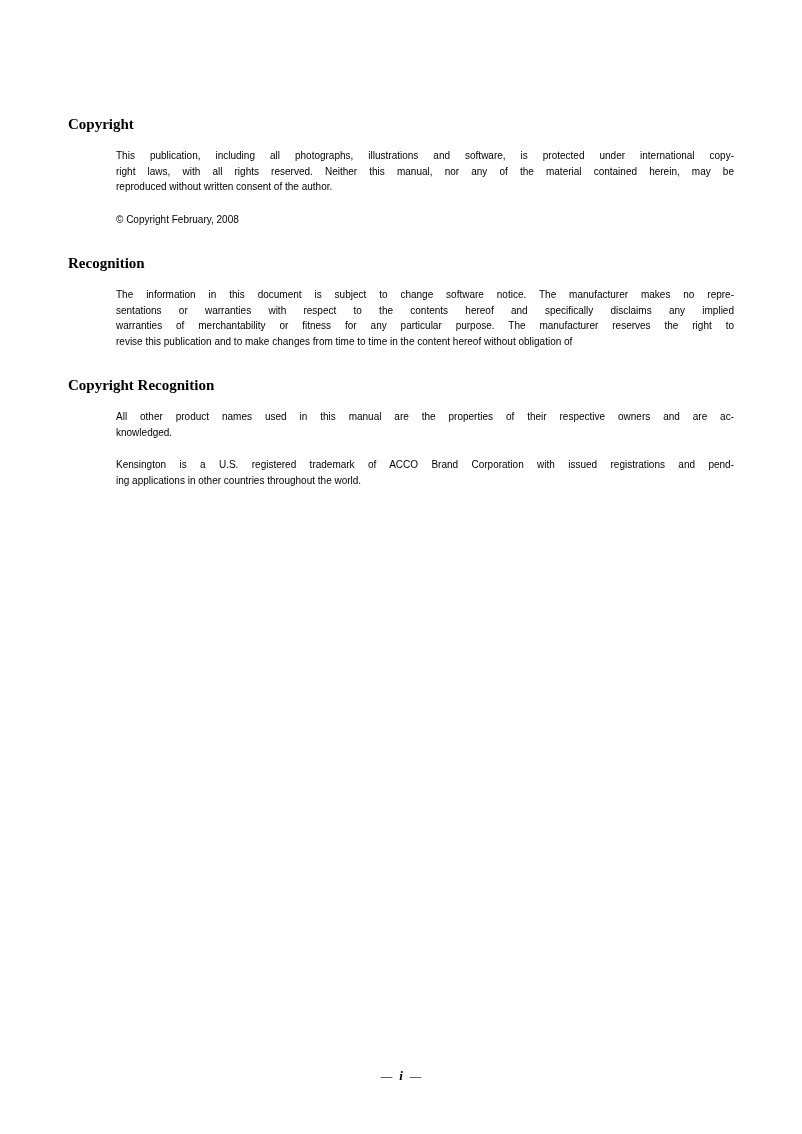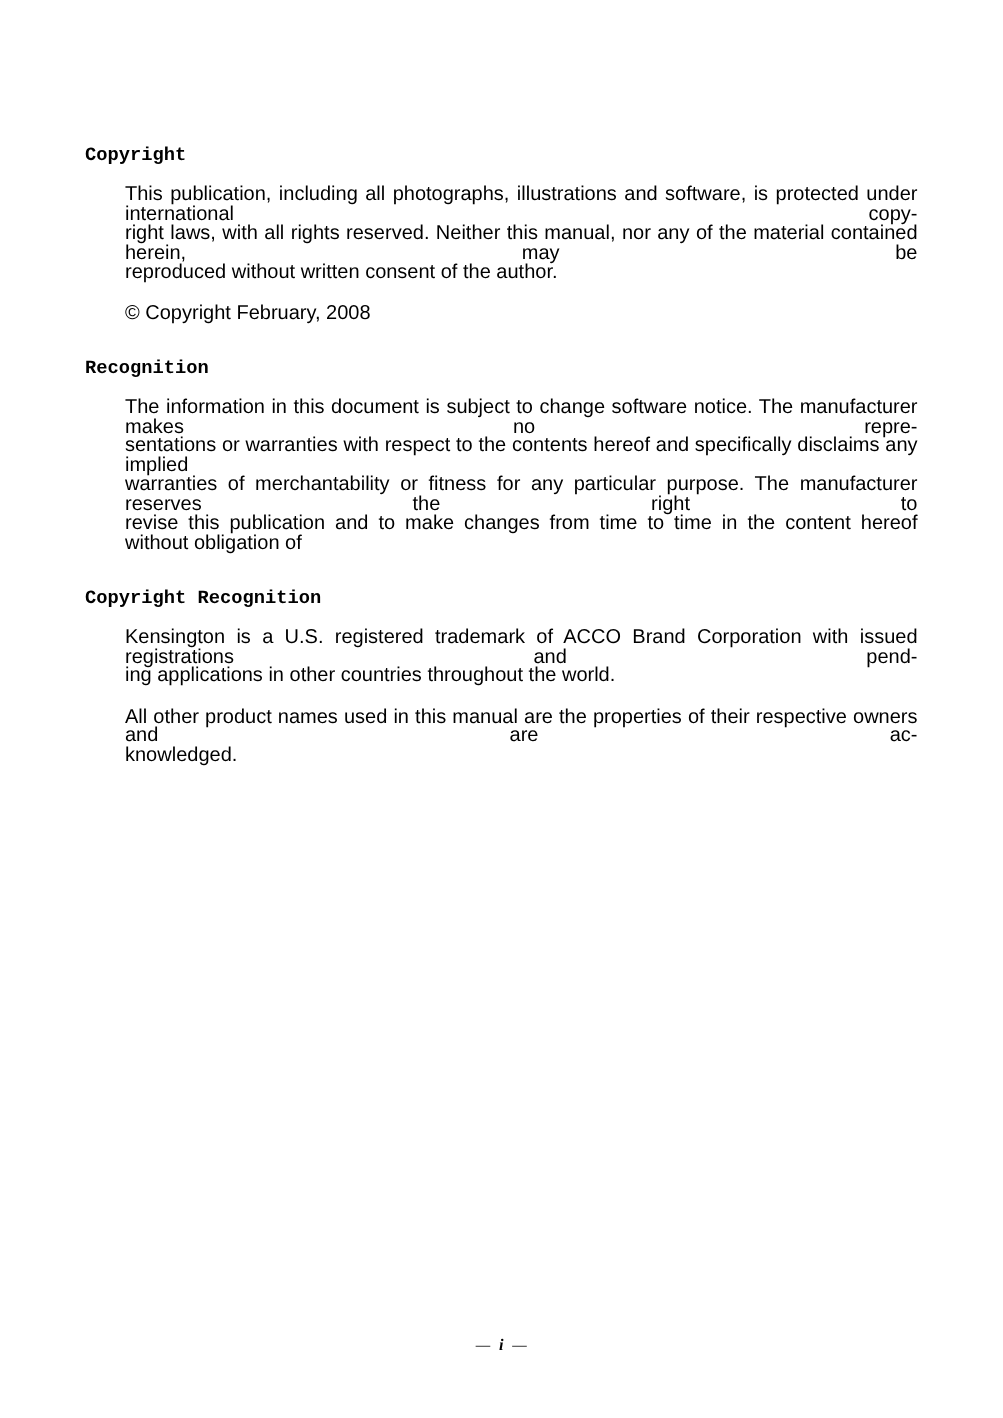--- a/index.html
+++ b/index.html
@@ -16,34 +16,34 @@
     overflow: hidden;
   }
   .content {
     position: absolute;
     top: 0;
     left: 68px;
     width: 666px;
     padding-top: 115px;
   }
   .heading {
-    font-family: Liberation Mono, monospace;
+    font-family: Liberation Serif, serif;
     font-weight: bold;
     font-size: 15px;
     line-height: 19px;
     margin: 27px 0 14px 0;
   }
   .doc-section:first-child .heading {
     margin-top: 0;
   }
   .para {
     font-family: "Liberation Sans", sans-serif;
-    font-size: 16px;
+    font-size: 10px;
     line-height: 15.5px;
-    margin: 0 0 17px 32px;
+    margin: 0 0 17px 48px;
     color: #000000;
   }
   .pline {
     text-align: justify;
     text-align-last: justify;
   }
   .pline:last-child {
     text-align-last: left;
   }
   .page-footer {
@@ -89,26 +89,26 @@
           <div class="pline">The information in this document is subject to change software notice. The manufacturer makes no repre-</div>
           <div class="pline">sentations or warranties with respect to the contents hereof and specifically disclaims any implied</div>
           <div class="pline">warranties of merchantability or fitness for any particular purpose. The manufacturer reserves the right to</div>
           <div class="pline">revise this publication and to make changes from time to time in the content hereof without obligation of</div>
         </div>
     </section>
 
     <section class="doc-section">
       <h2 class="heading">Copyright Recognition</h2>
       <div class="para">
+          <div class="pline">All other product names used in this manual are the properties of their respective owners and are ac-</div>
+          <div class="pline">knowledged.</div>
+        </div>
+      <div class="para">
           <div class="pline">Kensington is a U.S. registered trademark of ACCO Brand Corporation with issued registrations and pend-</div>
           <div class="pline">ing applications in other countries throughout the world.</div>
-        </div>
-      <div class="para">
-          <div class="pline">All other product names used in this manual are the properties of their respective owners and are ac-</div>
-          <div class="pline">knowledged.</div>
         </div>
     </section>
 
   </div>
 
   <footer class="page-footer">
     <span class="dash">—</span><span class="pageno">i</span><span class="dash">—</span>
   </footer>
 </div>
 

